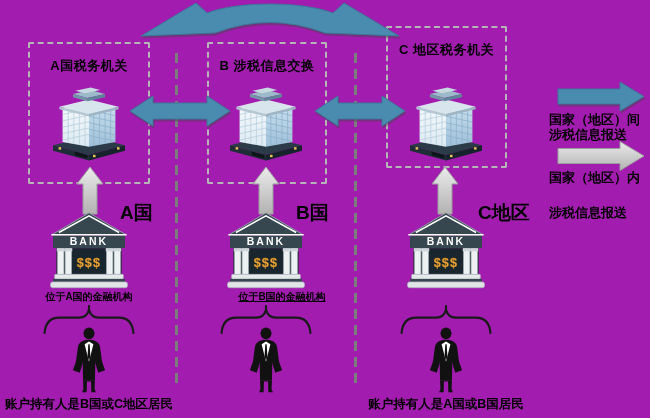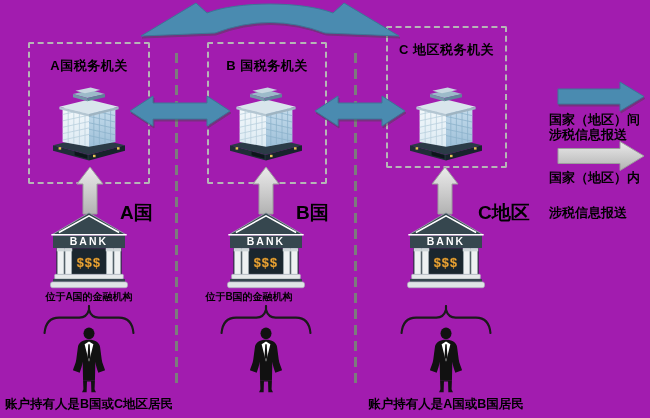--- a/index.html
+++ b/index.html
@@ -138,21 +138,21 @@
                    C49.5,10 53,13 58,13 L79,13 C88,13 93,18 94,29"></path>
         </g>
       </symbol>
     </defs>
   </svg>
 
   <div class="jbox" style="left:28px;top:42px;width:122px;height:142px;">
     <div class="box-title">A国税务机关</div>
   </div>
   <div class="jbox" style="left:207px;top:42px;width:120px;height:142px;">
-    <div class="box-title">B 国税务机关</div>
+    <div class="box-title">B 涉税信息交换</div>
   </div>
   <div class="jbox" style="left:386px;top:26px;width:121px;height:142px;">
     <div class="box-title">C 地区税务机关</div>
   </div>
 
   <svg class="overlay" viewBox="0 0 650 418">
 
     <path d="M176.5,53 V389" stroke="#7c7c7c" stroke-width="3" stroke-dasharray="10 6" fill="none"></path>
     <path d="M355.5,53 V389" stroke="#7c7c7c" stroke-width="3" stroke-dasharray="10 6" fill="none"></path>
 
@@ -198,21 +198,21 @@
     <svg width="80" height="84" viewBox="0 0 100 104">
         <use href="#sym-building" xlink:href="#sym-building"></use>
       </svg>
   </div>
   <div class="jur-label" style="left:296px;top:200px;">B国</div>
   <div class="icon-wrap" style="left:224px;top:212px;">
     <svg width="84" height="77" viewBox="0 0 100 92">
         <use href="#sym-bank" xlink:href="#sym-bank"></use>
       </svg>
   </div>
-  <div class="inst-label" style="left:174px;top:290px;">位于B国的金融机构</div>
+  <div class="inst-label" style="left:207px;top:290px;text-decoration:underline;">位于B国的金融机构</div>
   <div class="icon-wrap" style="left:219px;top:305px;">
     <svg width="94" height="29" viewBox="0 0 96 30">
         <use href="#sym-brace" xlink:href="#sym-brace"></use>
       </svg>
   </div>
   <div class="icon-wrap" style="left:249px;top:327px;">
     <svg width="34" height="66" viewBox="0 0 40 78">
         <use href="#sym-person" xlink:href="#sym-person"></use>
       </svg>
   </div>

